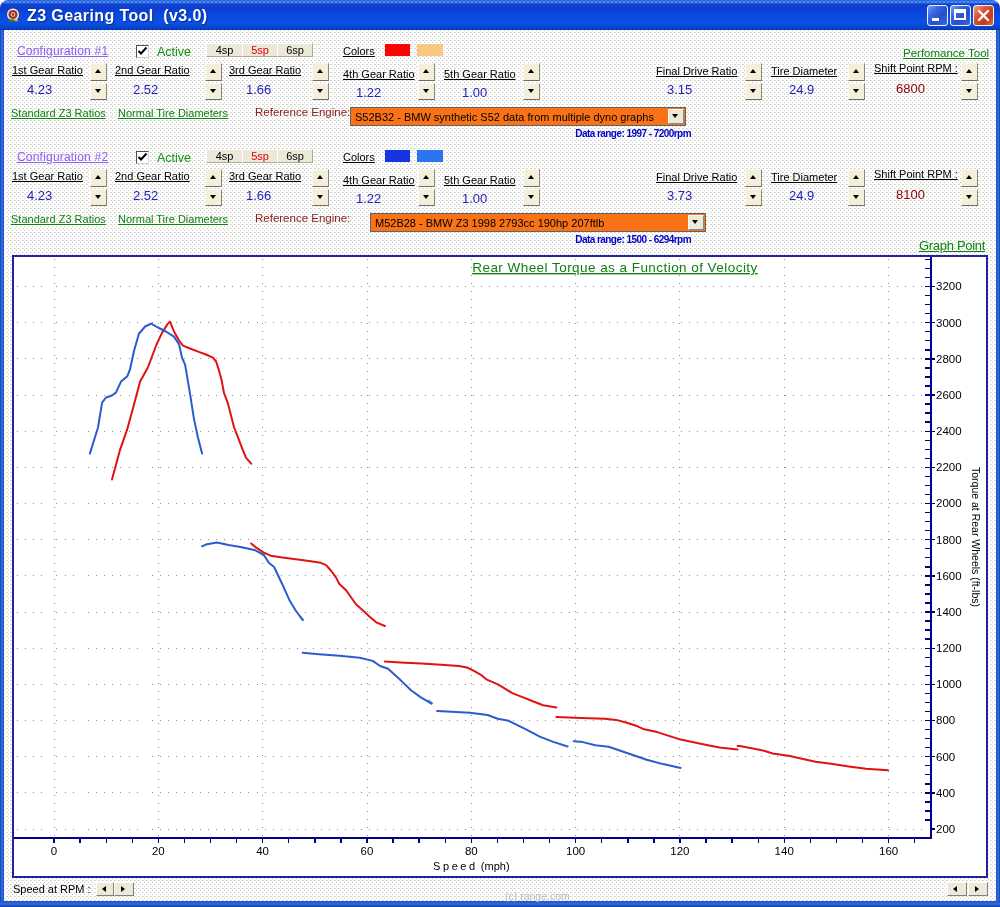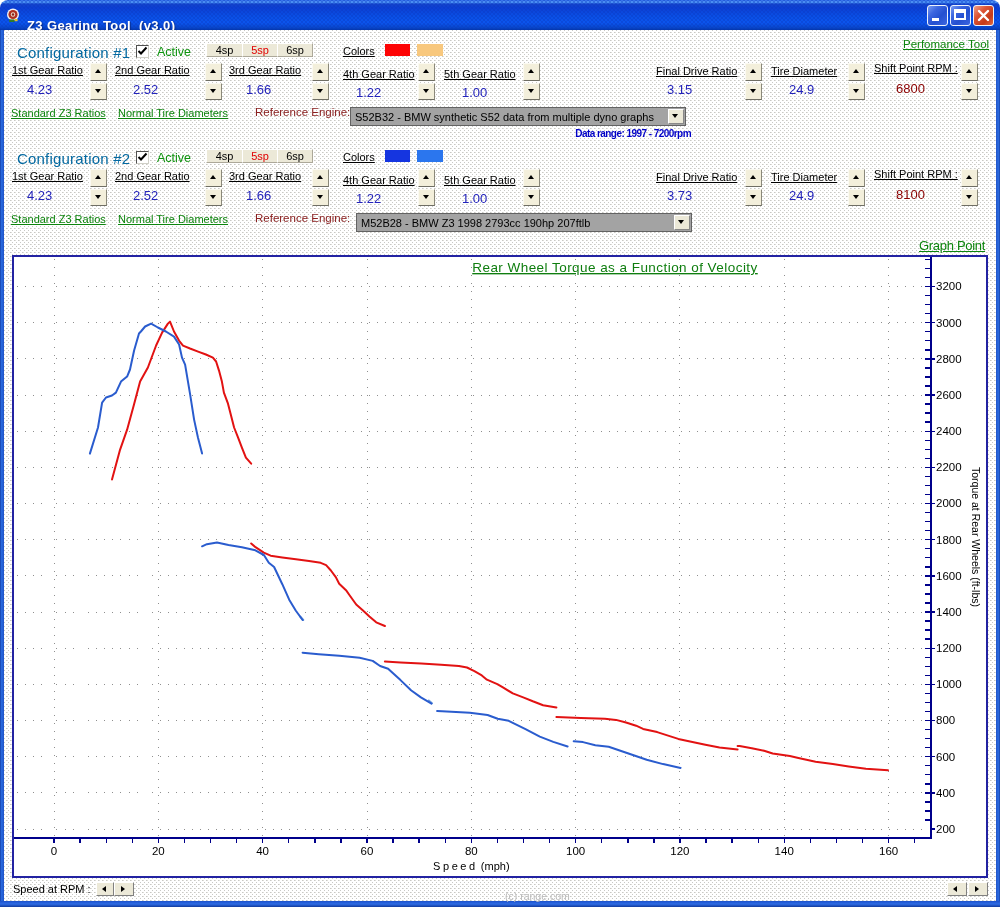--- a/index.html
+++ b/index.html
@@ -9,40 +9,40 @@
   background-size:4px 4px,4px 4px,100% 100%; background-position:0 0,2px 2px,0 0;
   border-radius:8px 8px 0 0; }
 .borderL { position:absolute; left:0; top:30px; width:4px; height:871px;
   background:linear-gradient(90deg,#1540a8,#2b6be0 40%,#1f53c8); }
 .borderR { position:absolute; right:0; top:30px; width:4px; height:871px;
   background:linear-gradient(90deg,#1f53c8,#2b6be0 60%,#1540a8); }
 .borderB { position:absolute; left:0; top:901px; width:1000px; height:6px;
   background:linear-gradient(180deg,#1c51cc,#2e6ce4 50%,#123b9e); }
 .client { position:absolute; left:4px; top:30px; width:992px; height:871px; background-color:#ffffff; }
 .ticon { position:absolute; left:6.5px; top:8px; width:12px; height:15px; }
-.ttext { position:absolute; left:27px; top:18px; color:#fff; font-weight:bold; font-size:13px; letter-spacing:0.4px; text-shadow:1px 1px 1px #0b2c84; }
+.ttext { position:absolute; left:27px; top:7px; color:#fff; font-weight:bold; font-size:16px; letter-spacing:0.4px; text-shadow:1px 1px 1px #0b2c84; }
 .tbtn { position:absolute; top:5px; width:21px; height:21px; border-radius:3px; border:1px solid #eef3fb; }
 .tbtn.min,.tbtn.max { background:linear-gradient(135deg,#7b9ef2 0%,#3c66e0 30%,#2450d0 60%,#3c66e0 100%); }
 .tbtn.close { background:linear-gradient(135deg,#f0a088 0%,#dd5536 35%,#c63a18 70%,#e06a42 100%); }
-.cfgtitle { position:absolute; font-size:15px; color:#0369a1; letter-spacing:0.2px; }
+.cfgtitle { position:absolute; font-size:12px; color:#8b5cf6; text-decoration:underline; letter-spacing:0.2px; }
 .chk { position:absolute; width:13px; height:13px; background:#fff; border:1px solid #707070;
   border-top-color:#505050; border-left-color:#505050; border-right-color:#d0d0c8; border-bottom-color:#d0d0c8; }
 .chk svg { position:absolute; left:0px; top:0px; }
 .active { position:absolute; font-size:12.5px; color:#0d930d; }
 .spbtn { position:absolute; height:14px; background:#ece9d8; border:1px solid #aca899; border-top-color:#fff; border-left-color:#fff;
   font-size:11px; color:#000; text-align:center; line-height:12px; }
 .ulabel { position:absolute; font-size:11px; color:#000; text-decoration:underline; white-space:nowrap; }
 .bval { position:absolute; font-size:13px; color:#2323bb; }
 .spin { position:absolute; width:17px; background:#f3efdb; border:1px solid #888;
   border-top-color:#fbfaf2; border-left-color:#fbfaf2; border-right-color:#8a887a; border-bottom-color:#6f6e64; }
 .tri-up { position:absolute; left:3.5px; top:5px; width:0; height:0; border-left:3.5px solid rgba(0,0,0,0); border-right:3.5px solid rgba(0,0,0,0); border-bottom:4px solid #000; }
 .tri-dn { position:absolute; left:3.5px; top:5px; width:0; height:0; border-left:3.5px solid rgba(0,0,0,0); border-right:3.5px solid rgba(0,0,0,0); border-top:4px solid #000; }
 .glink { position:absolute; font-size:11px; color:#0d850d; text-decoration:underline; white-space:nowrap; }
 .rlabel { position:absolute; font-size:11.5px; color:#8b2020; }
-.combo { position:absolute; width:336px; height:19px; background:#a3a3a3; border:1px solid #636363; overflow:hidden; }
+.combo { position:absolute; width:336px; height:19px; background:#f97316; border:1px solid #636363; overflow:hidden; }
 .combotext { position:absolute; left:4px; top:2.5px; font-size:11px; color:#000; white-space:nowrap; }
 .combobtn { position:absolute; right:1px; top:1px; width:16px; height:15px; background:#ece9d8; border:1px solid #888;
   border-top-color:#fff; border-left-color:#fff; }
 .combobtn .tri-dn { left:3px; top:4px; }
 .drange { position:absolute; width:341px; text-align:right; font-size:10px; font-weight:bold; letter-spacing:-0.55px; color:#0000c8; }
 .toplink { position:absolute; font-size:12px; color:#0d850d; text-decoration:underline; }
 .smallbtn { position:absolute; width:19px; height:14px; background:#ece9d8; border:1px solid #808080;
   border-top-color:#fff; border-left-color:#fff; }
 .tri-l { position:absolute; left:5px; top:3px; width:0; height:0; border-top:3.5px solid rgba(0,0,0,0); border-bottom:3.5px solid rgba(0,0,0,0); border-right:4px solid #000; }
 .tri-r { position:absolute; left:6px; top:3px; width:0; height:0; border-top:3.5px solid rgba(0,0,0,0); border-bottom:3.5px solid rgba(0,0,0,0); border-left:4px solid #000; }
@@ -76,21 +76,21 @@
             <rect x="0" y="0" width="1" height="1" fill="#c8c8c5"></rect>
             <rect x="2" y="2" width="1" height="1" fill="#c8c8c5"></rect>
             <rect x="3" y="2" width="1" height="1" fill="#e0dfd9"></rect>
           </pattern>
         </defs>
         <rect width="992" height="871" fill="url(#dth)"></rect>
       </svg></div>
   <div class="borderL"></div>
     <div class="borderR"></div>
     <div class="borderB"></div>
-  <div class="toplink" style="left:903px;top:38px;font-size:11.5px;">Perfomance Tool</div>
+  <div class="toplink" style="left:903px;top:47px;font-size:11.5px;">Perfomance Tool</div>
 <div class="cfgtitle" style="left:17px;top:44px;">Configuration #1</div>
 <div class="chk" style="left:136px;top:45px;">
       <svg width="11" height="11" viewBox="0 0 11 11">
         <polyline points="1.5,5 4,7.5 9.5,1.5" fill="none" stroke="#000" stroke-width="2"></polyline>
       </svg>
     </div>
 <div class="active" style="left:157px;top:45px;">Active</div>
 <div class="spbtn" style="left:206px;top:43px;width:37px;">4sp</div>
 <div class="spbtn" style="left:242px;top:43px;width:36px;color:#e00000;">5sp</div>
 <div class="spbtn" style="left:277px;top:43px;width:36px;">6sp</div>
@@ -244,26 +244,27 @@
 <div class="bval" style="left:896px;top:187px;color:#8b0000;">8100</div>
 <div class="spin" style="left:961px;top:169px;height:18px;">
       <span class="tri-up"></span>
     </div>
     <div class="spin" style="left:961px;top:189px;height:17px;">
       <span class="tri-dn"></span>
     </div>
 <div class="glink" style="left:11px;top:213px;">Standard Z3 Ratios</div>
 <div class="glink" style="left:118px;top:213px;">Normal Tire Diameters</div>
 <div class="rlabel" style="left:255px;top:212px;">Reference Engine:</div>
-<div class="combo" style="left:356px;top:213px;">
+<div class="combo" style="left:370px;top:213px;">
       <span class="combotext">M52B28 - BMW Z3 1998 2793cc 190hp 207ftlb</span>
       <span class="combobtn">
         <span class="tri-dn"></span>
       </span>
     </div>
+<div class="drange" style="left:350px;top:234px;">Data range: 1500 - 6294rpm</div>
   <div class="toplink" style="left:919px;top:238px;font-size:13px;letter-spacing:-0.3px;">Graph Point</div>
 <svg style="position:absolute;left:12px;top:255px;" width="977" height="624" viewBox="12 255 977 624">
 <rect x="13" y="256" width="974" height="621" fill="#ffffff" stroke="#2323a2" stroke-width="2" shape-rendering="crispEdges"></rect>
 <line x1="54.0" y1="258.5" x2="54.0" y2="837" stroke="#8f8f8f" stroke-width="1" stroke-dasharray="1 7" shape-rendering="crispEdges"></line>
 <line x1="158.3" y1="258.5" x2="158.3" y2="837" stroke="#8f8f8f" stroke-width="1" stroke-dasharray="1 7" shape-rendering="crispEdges"></line>
 <line x1="262.6" y1="258.5" x2="262.6" y2="837" stroke="#8f8f8f" stroke-width="1" stroke-dasharray="1 7" shape-rendering="crispEdges"></line>
 <line x1="367.0" y1="258.5" x2="367.0" y2="837" stroke="#8f8f8f" stroke-width="1" stroke-dasharray="1 7" shape-rendering="crispEdges"></line>
 <line x1="471.3" y1="258.5" x2="471.3" y2="837" stroke="#8f8f8f" stroke-width="1" stroke-dasharray="1 7" shape-rendering="crispEdges"></line>
 <line x1="575.6" y1="258.5" x2="575.6" y2="837" stroke="#8f8f8f" stroke-width="1" stroke-dasharray="1 7" shape-rendering="crispEdges"></line>
 <line x1="679.9" y1="258.5" x2="679.9" y2="837" stroke="#8f8f8f" stroke-width="1" stroke-dasharray="1 7" shape-rendering="crispEdges"></line>

